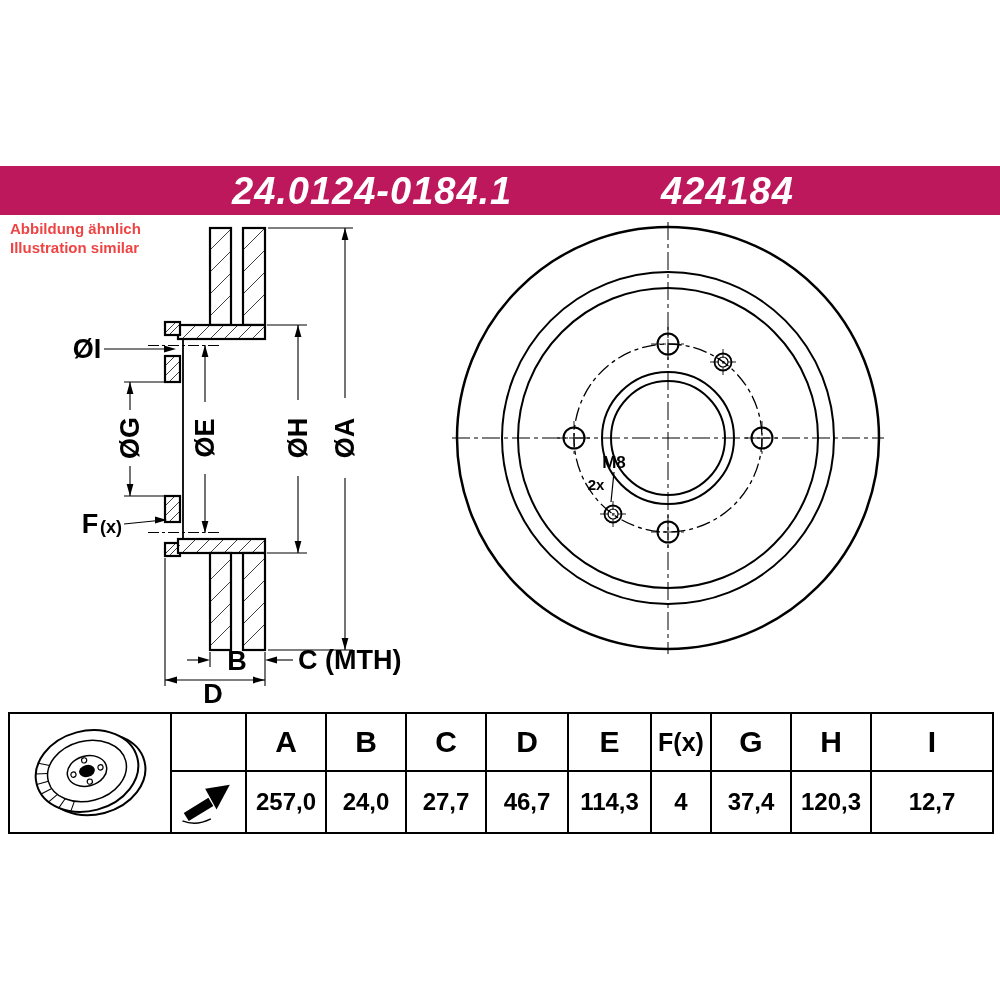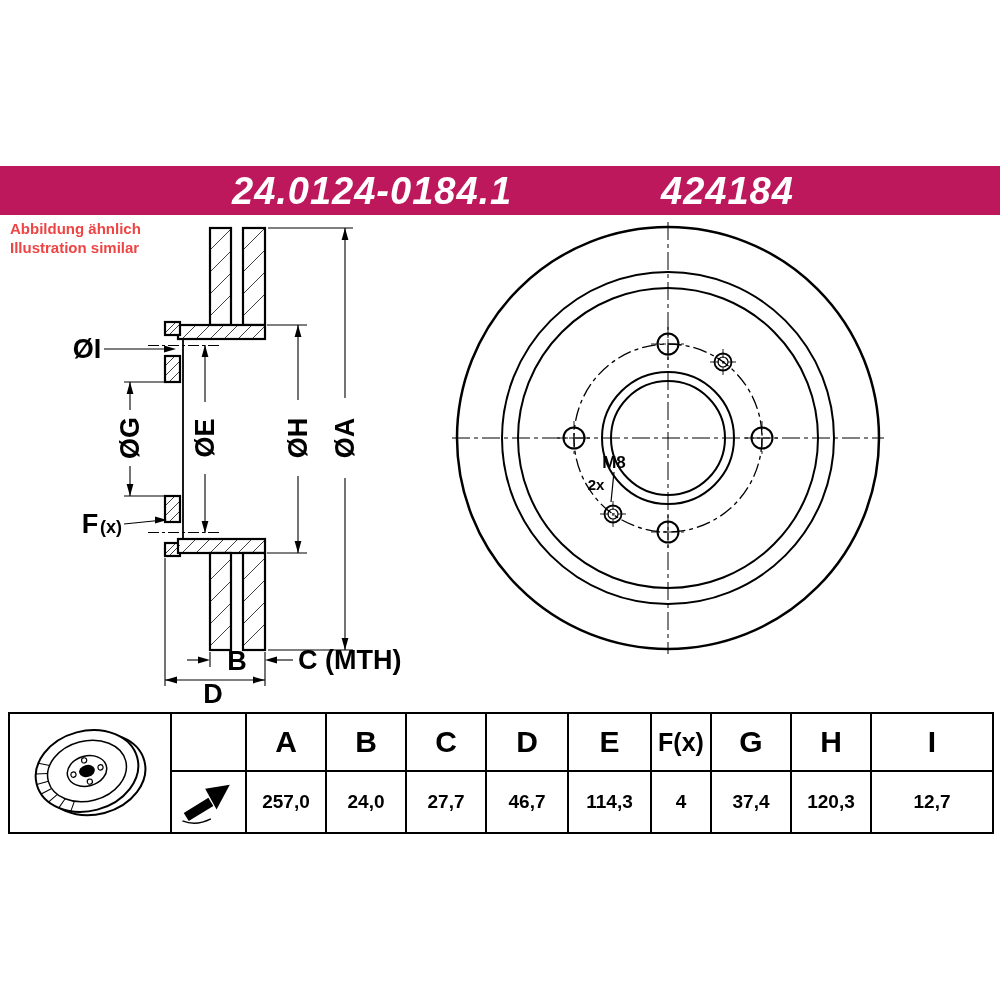--- a/index.html
+++ b/index.html
@@ -37,21 +37,21 @@
   .thread-label { font-size:17px; }
   .thread-count { font-size:15px; }
   
   .spec-table-wrap { position:absolute; left:8px; top:712px; z-index:2; }
   table.spec { border-collapse:collapse; table-layout:fixed; width:984px; }
   table.spec td {
     border:2px solid #000; text-align:center; vertical-align:middle;
     background:#fff; overflow:hidden;
   }
   td.hdr { font-size:30px; font-weight:bold; height:58px; }
-  td.val { font-size:19px; font-weight:bold; height:58px; }
+  td.val { font-size:24px; font-weight:bold; height:58px; }
   td.icon-cell { padding:0; }
 </style>
 </head>
 <body>
 
 <div id="screenshot">
 
   <div class="header-band">
     <span class="part-no">24.0124-0184.1</span>
     <span class="ref-no">424184</span>

